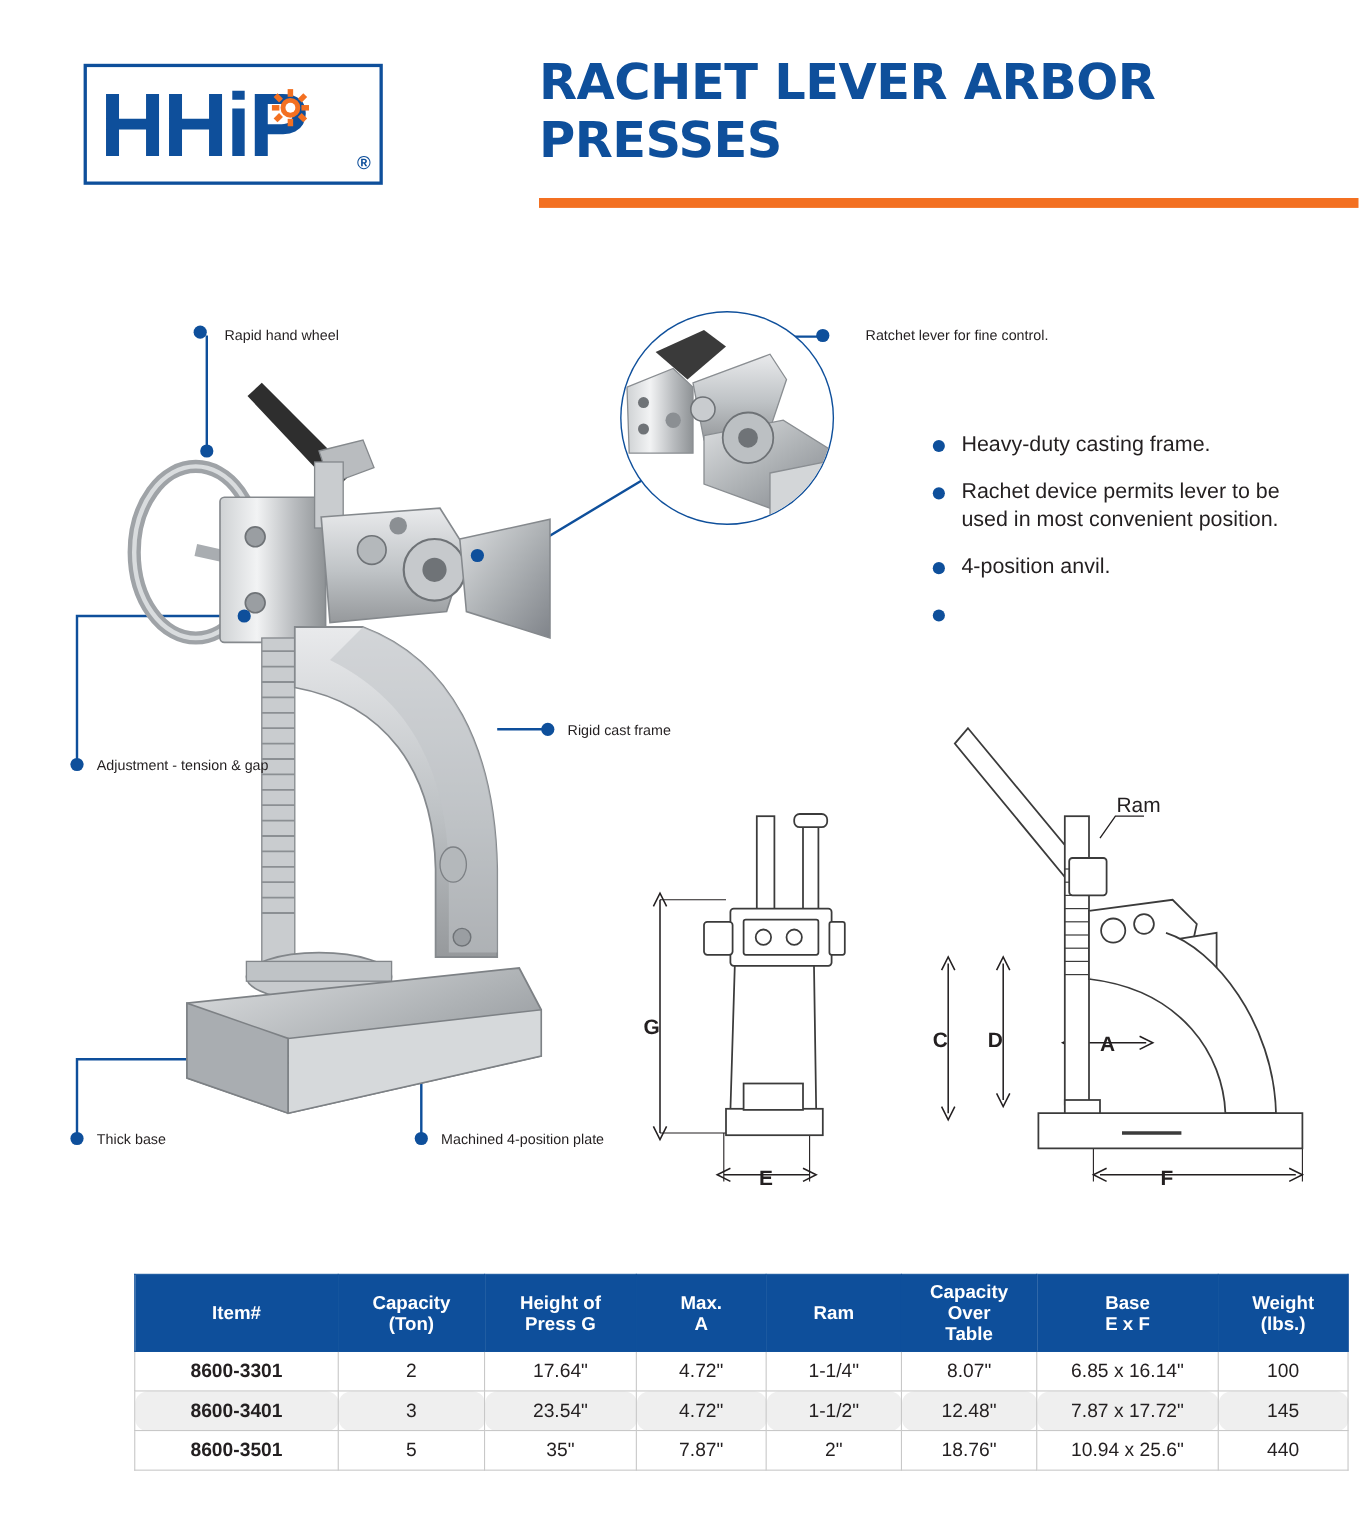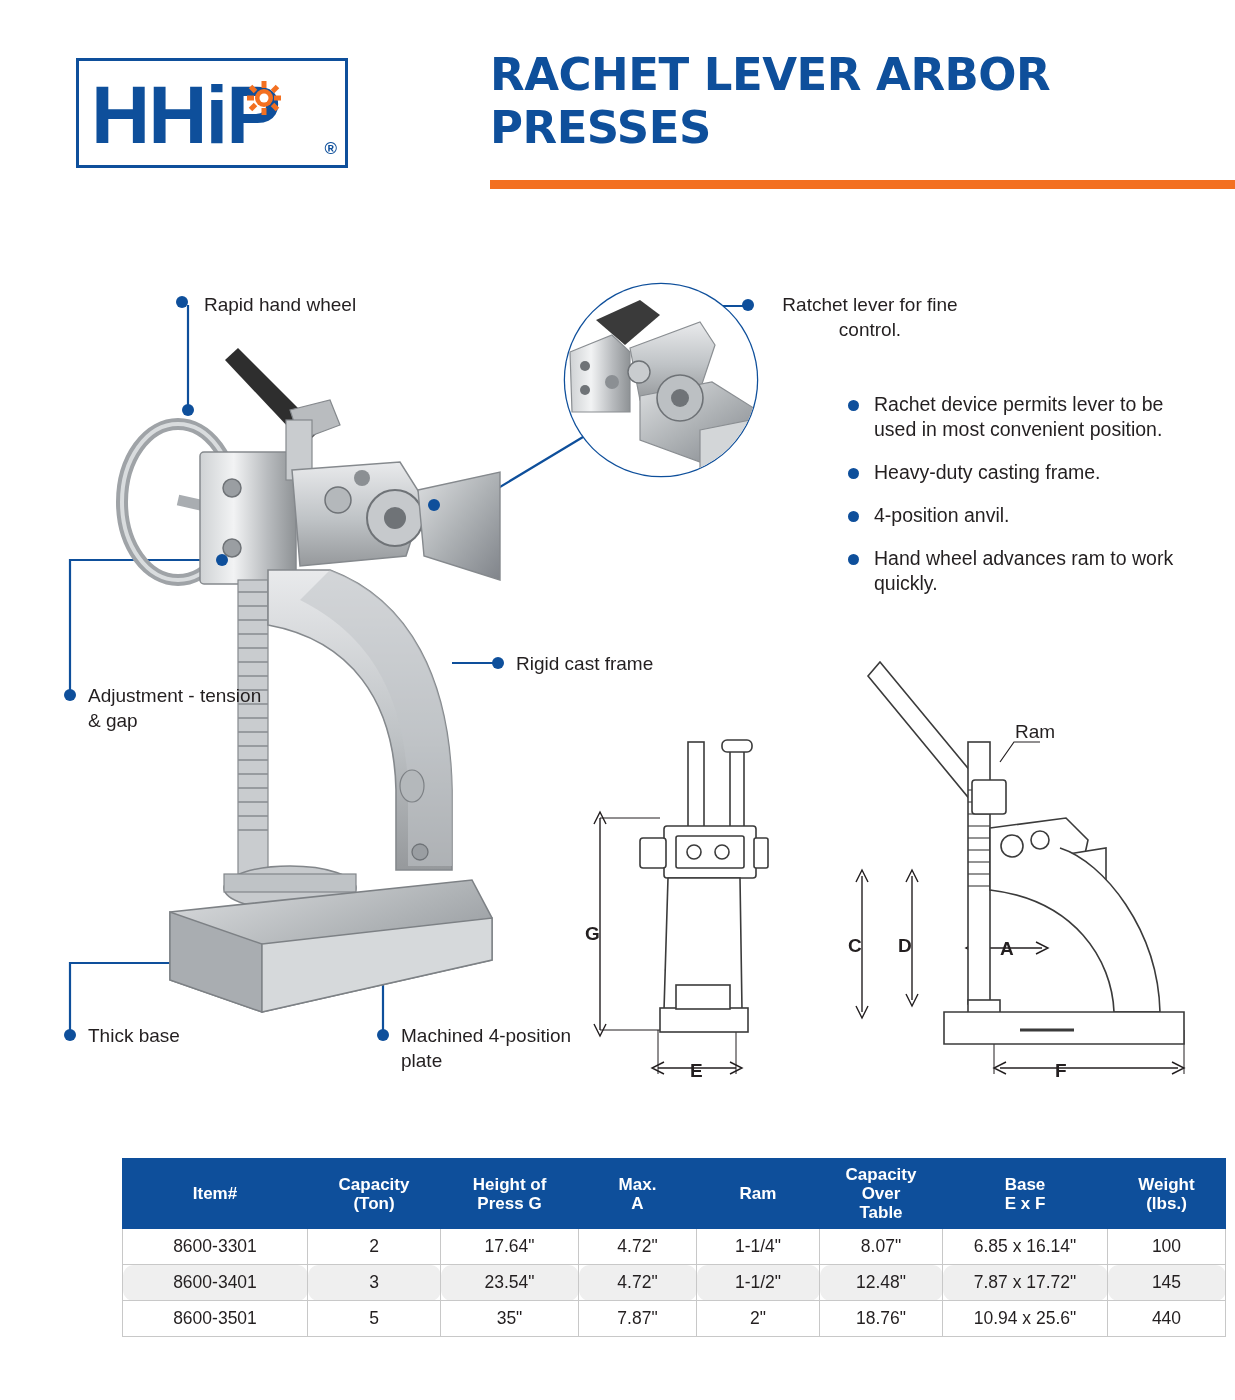--- a/index.html
+++ b/index.html
@@ -64,21 +64,21 @@
   .title-rule {
     position: absolute;
     left: 458px; top: 150px;
     width: 777px; height: 9px;
     background: #f37021;
   }
 
   
   .callout {
     position: absolute;
-    font-size: 19px;
+    font-size: 13px;
     line-height: 25px;
     color: #231f20;
   }
   .dot {
     position: absolute;
     width: 12px; height: 12px;
     border-radius: 50%;
     background: #0e4f9b;
   }
 
@@ -131,21 +131,21 @@
   }
   .spec-table td {
     border: 1px solid #c8c8c8;
     text-align: center;
     padding: 7px 6px;
     font-size: 17.5px;
     color: #231f20;
     background: #ffffff;
   }
   .spec-table tr.alt td { background: #efefef; border-radius: 11px; }
-  .spec-table td.item { font-weight: normal; }
+  .spec-table td.item { font-weight: bold; }
   .col-item   { width: 172px; }
   .col-cap    { width: 120px; }
   .col-height { width: 125px; }
   .col-max    { width: 105px; }
   .col-ram    { width: 110px; }
   .col-table  { width: 110px; }
   .col-base   { width: 152px; }
   .col-weight { width: 105px; }
 </style>
 </head>
@@ -402,33 +402,32 @@
 
 <div class="dot" style="left:64px; top:1029px;"></div>
 <div class="callout" style="left:88px; top:1023px; width:180px;">Thick base</div>
 
 <div class="dot" style="left:377px; top:1029px;"></div>
 <div class="callout" style="left:401px; top:1023px; width:200px;">Machined 4-position plate</div>
 
 <div class="features">
   <div class="feature">
     <span class="bdot"></span>
-    <span>Rachet device permits lever to be used in most convenient position.</span>
+    <span>Heavy-duty casting frame.</span>
   </div>
   <div class="feature">
     <span class="bdot"></span>
-    <span>Heavy-duty casting frame.</span>
+    <span>Rachet device permits lever to be used in most convenient position.</span>
   </div>
   <div class="feature">
     <span class="bdot"></span>
     <span>4-position anvil.</span>
   </div>
   <div class="feature">
     <span class="bdot"></span>
-    <span>Hand wheel advances ram to work quickly.</span>
   </div>
 </div>
 
 <table class="spec-table">
   <thead>
     <tr>
       <th class="col-item">
         <span>Item#</span>
       </th>
       <th class="col-cap">

